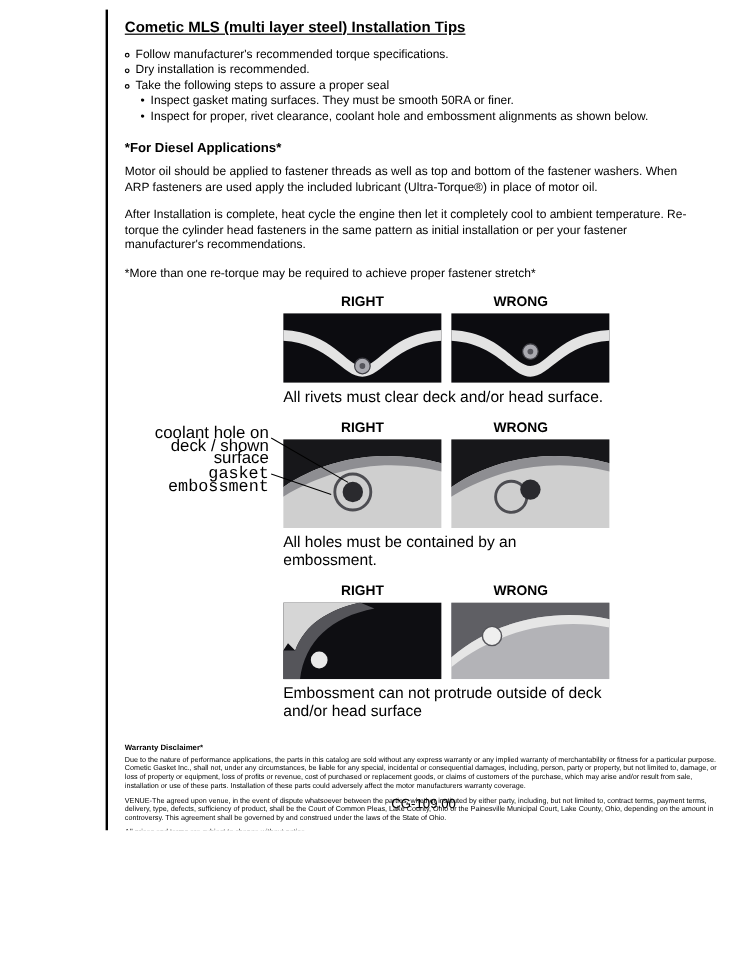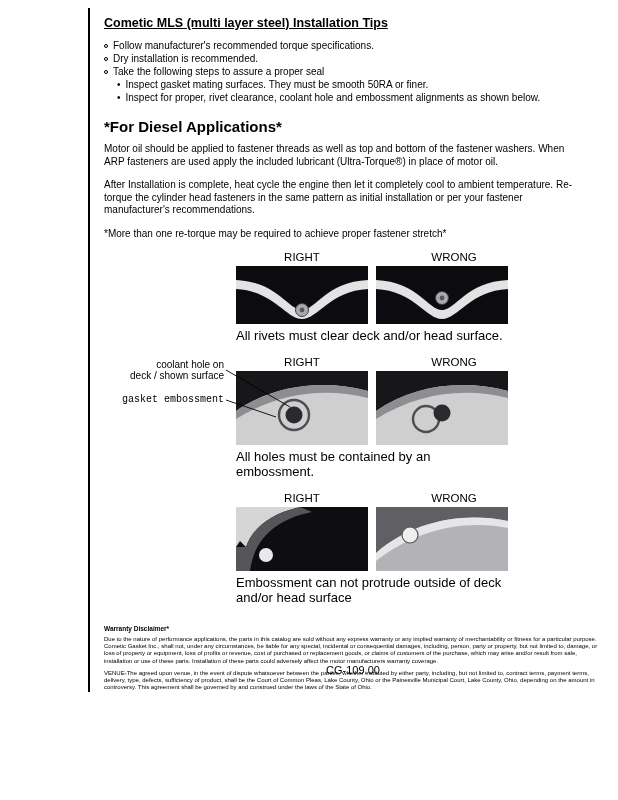--- a/index.html
+++ b/index.html
@@ -12,35 +12,35 @@
   .content { position:absolute; left:104px; top:16px; width:498px; }
 
   .title { font-size:12.5px; font-weight:bold; text-decoration:underline; margin-bottom:9px; }
 
   .tip { display:flex; align-items:center; font-size:10px; line-height:13px; }
   .m-circle { width:4px; height:4px; border:1px solid #000; border-radius:50%;
               flex:0 0 auto; margin-right:5px; }
   .subtips { margin-left:13px; }
   .m-dot { flex:0 0 auto; margin-right:5px; font-size:10px; }
 
-  .diesel-h { font-size:15px; font-weight:bold; margin:14px 0 8px; }
+  .diesel-h { font-size:11px; font-weight:bold; margin:14px 0 8px; }
   .para { font-size:10px; line-height:12.5px; margin-bottom:11px; width:482px; }
   .note { margin-bottom:6px; }
 
   .figures { margin-top:10px; }
   .fig-row { position:relative; padding-left:132px; }
-  .fig-labels { display:flex; gap:20px; }
+  .fig-labels { display:flex; gap:0;font-weight:bold; }
   .fig-label { width:132px; text-align:center; font-size:11.5px; line-height:15px; }
   .fig-panels { display:flex; gap:8px; margin-top:1px; }
   .fig-panels svg { display:block; }
   .fig-caption { font-size:13px; margin-top:4px; margin-bottom:12px; max-width:272px; }
 
   .ann-lines { position:absolute; left:0; top:0; pointer-events:none; }
   .ann { position:absolute; left:0; text-align:right; width:120px;
-         font-size:10px; line-height:10.5px; }
+         font-size:14px; line-height:10.5px; }
   .ann-coolant { top:5px; }
   .ann-emboss { top:40px;font-family:Liberation Mono, monospace; }
 
   .disclaimer { margin-top:20px; width:498px; }
   .disc-h { font-size:6.5px; font-weight:bold; margin-bottom:4px; }
   .disc-p { font-size:6px; line-height:7.2px; margin-bottom:5px; }
   .disc-p.tight { margin-bottom:1px; }
 
   .footer { position:absolute; left:104px; bottom:16px; width:498px;
             text-align:center; font-size:11px; }

